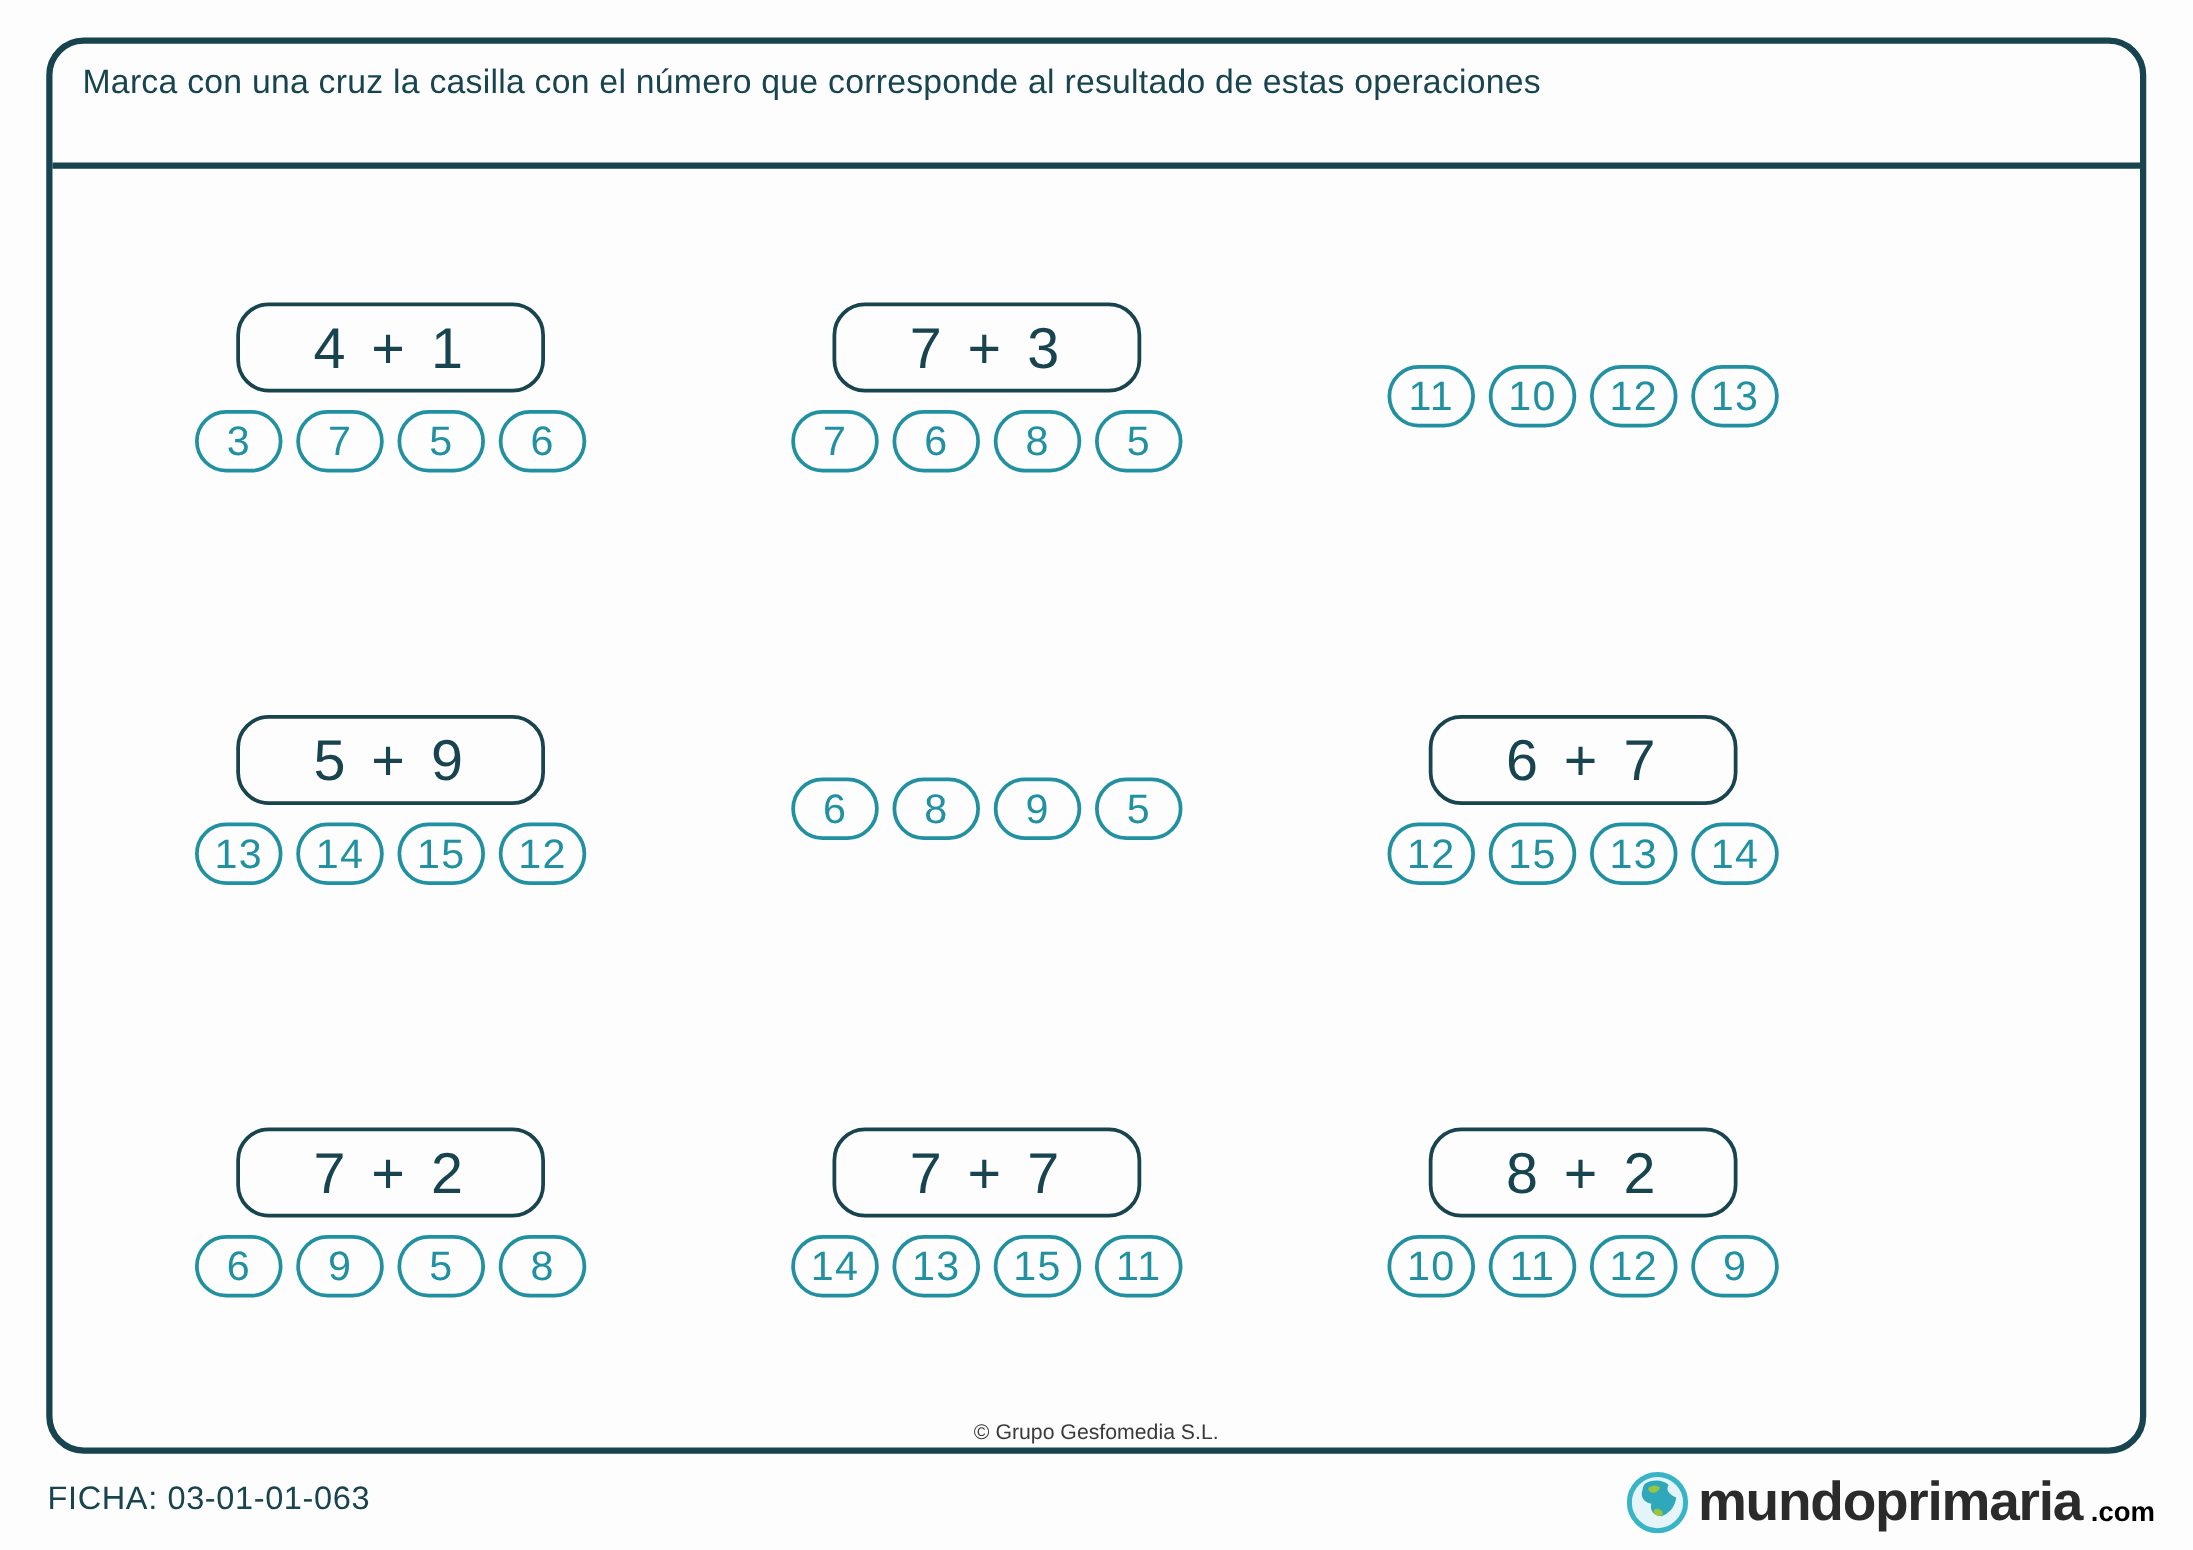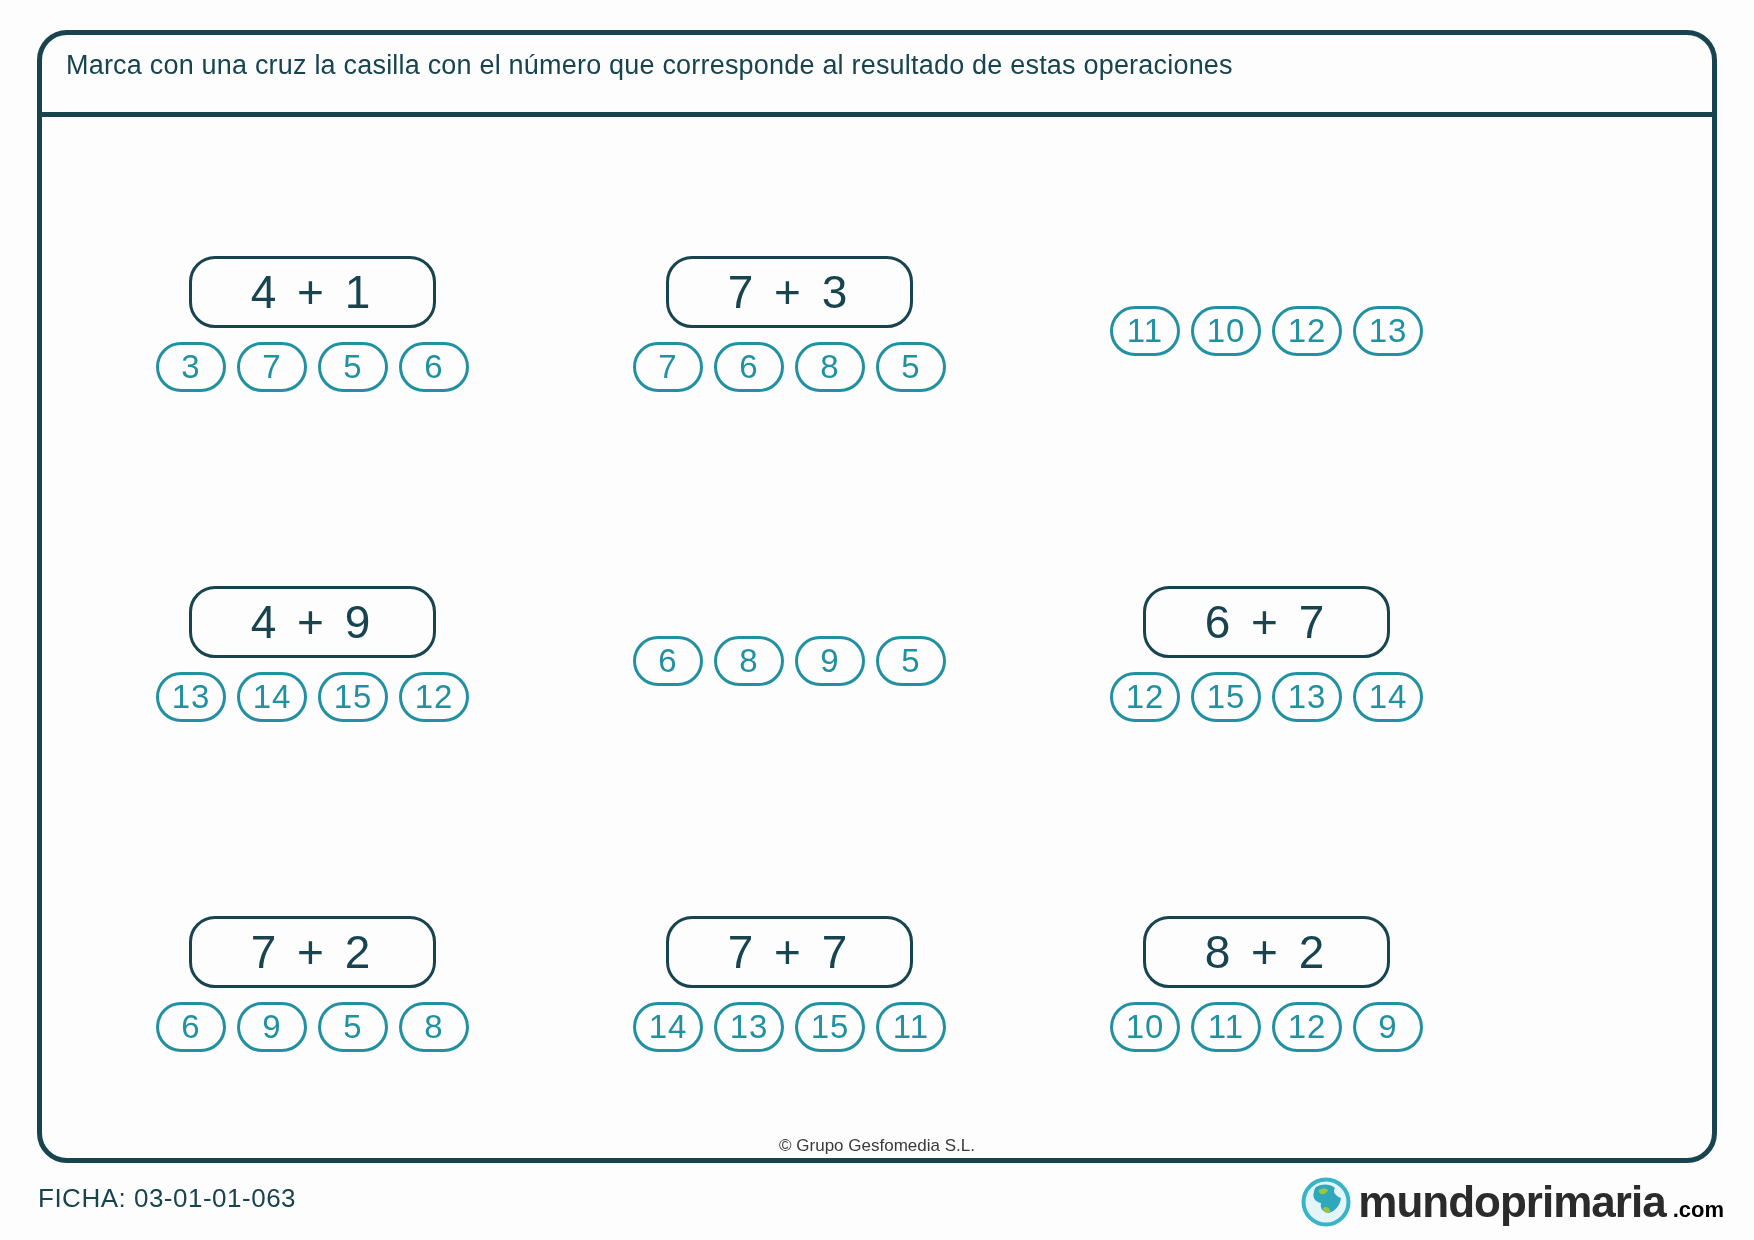--- a/index.html
+++ b/index.html
@@ -13,32 +13,32 @@
     width:1754px;height:1240px;position:relative;
     background:var(--bg);
     font-family:"Liberation Sans", sans-serif;
     overflow:hidden;
   }
   .frame{
     position:absolute;left:37px;top:30px;width:1680px;height:1133px;
     border:5px solid var(--dark);border-radius:30px;background:transparent;
   }
   .header{
-    height:82px;border-bottom:5px solid var(--dark);
+    height:100px;border-bottom:5px solid var(--dark);
     padding:15px 14px 0 24px;
   }
   .header p{
     margin:0;font-size:27px;color:var(--dark);letter-spacing:.2px;
   }
   .grid{
     display:grid;
     grid-template-columns:repeat(3,477px);
     grid-template-rows:repeat(3,330px);
     padding:10px 0 0 32px;
-    align-items:center;justify-items:center;margin-top:32px;
+    align-items:center;justify-items:center;
   }
   .cell{display:flex;flex-direction:column;align-items:center;}
   .pbox{
     width:247px;height:72px;
     border:3.5px solid var(--dark);border-radius:26px;
     display:flex;align-items:center;justify-content:center;
     font-size:46px;color:var(--dark);letter-spacing:4px;
     background:var(--bg);
   }
   .opts{display:flex;gap:11px;margin-top:14px;}
@@ -107,21 +107,21 @@
       <div class="opts">
         <div class="opt">11</div>
         <div class="opt">10</div>
         <div class="opt">12</div>
         <div class="opt">13</div>
       </div>
     </div>
 
     <div class="cell">
       <div class="pbox">
-        <span>4 + 9</span>
+        <span>5 + 9</span>
       </div>
       <div class="opts">
         <div class="opt">13</div>
         <div class="opt">14</div>
         <div class="opt">15</div>
         <div class="opt">12</div>
       </div>
     </div>
 
     <div class="cell">

